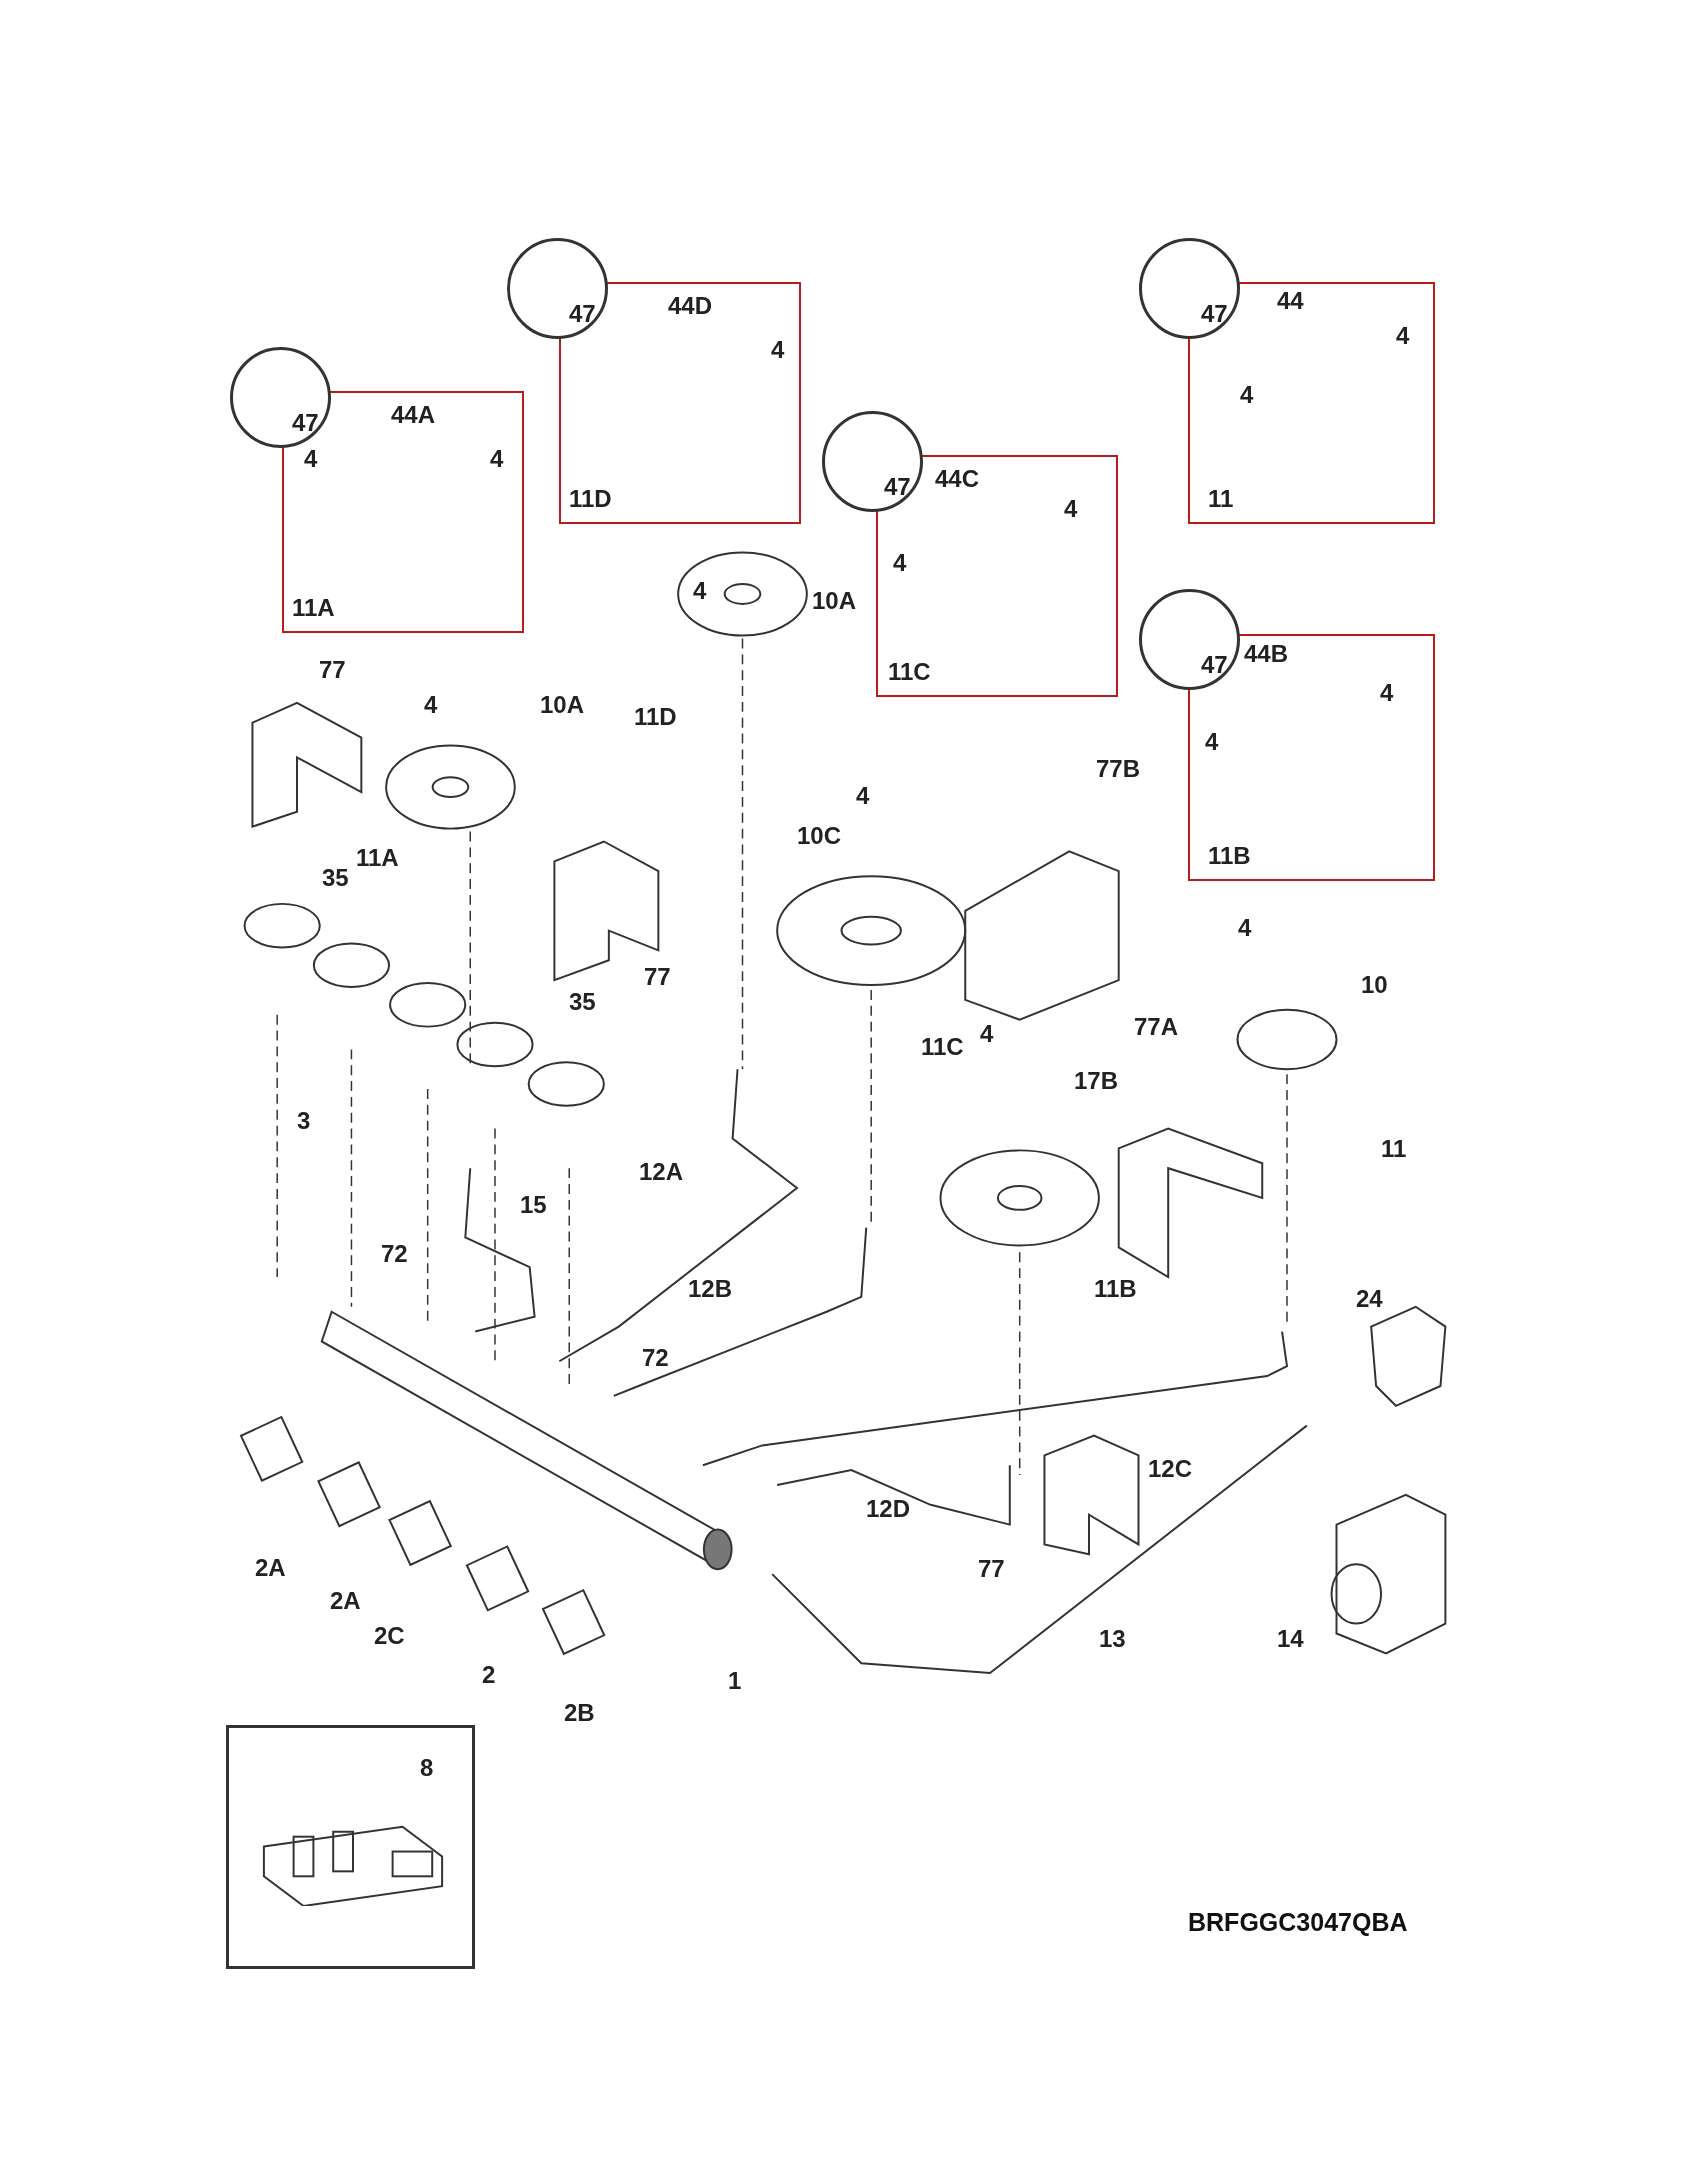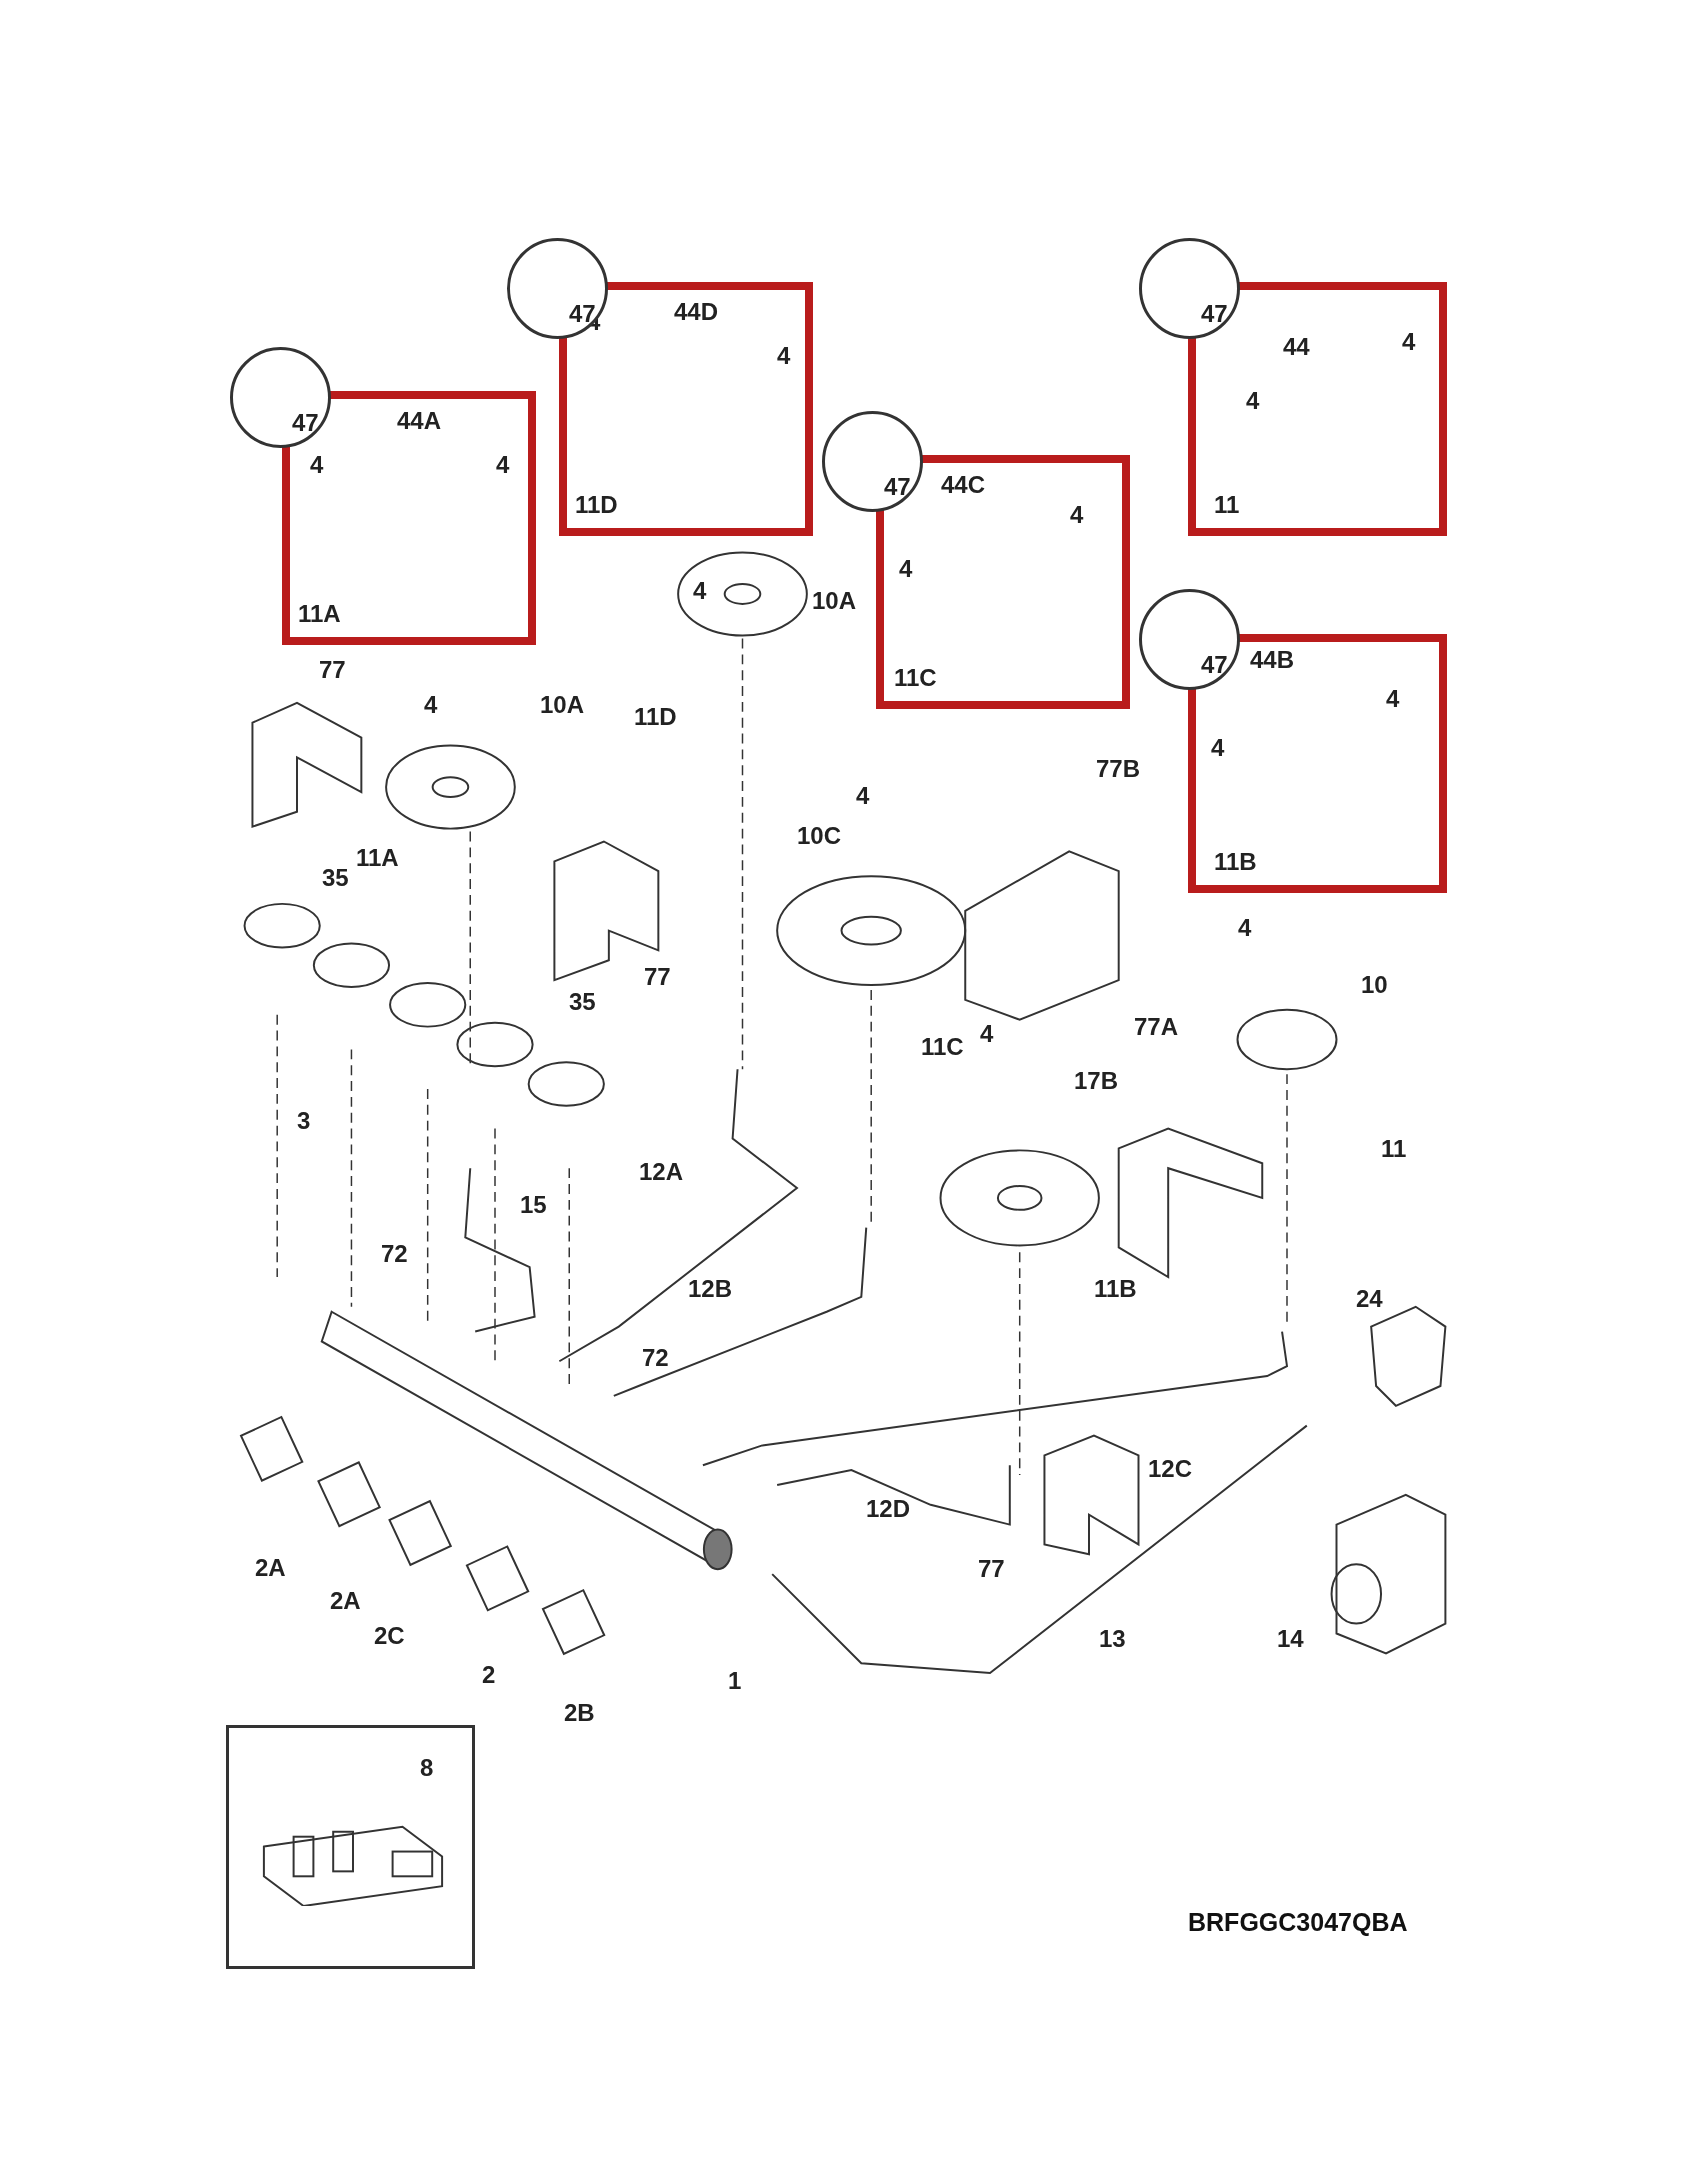--- a/index.html
+++ b/index.html
@@ -1,18 +1,18 @@
 <!DOCTYPE html>
 <html><head>
 <meta charset="utf-8">
 <style>
   html,body{margin:0;padding:0;background:#fff;}
   body{width:1683px;height:2178px;position:relative;overflow:hidden;font-family:"Liberation Sans",sans-serif;}
   .lbl{position:absolute;font-weight:bold;font-size:24px;color:#222;line-height:1;white-space:nowrap;}
-  .inset{position:absolute;border:8px solid #b91c1c;background:#fff;}
+  .inset{position:absolute;border:2px solid #b91c1c;background:#fff;}
   .bubble{position:absolute;width:95px;height:95px;border:3px solid #333;border-radius:50%;background:#fff;}
   .bubble .lbl{position:absolute;margin-top:17px;}
   .box8{position:absolute;border:3px solid #333;background:#fff;}
   svg.art{position:absolute;left:0;top:0;}
   .model{position:absolute;font-weight:bold;font-size:25px;color:#111;}
 </style>
 </head>
 <body>
 
 <svg class="art" width="1683" height="2178" viewBox="0 0 1700 2200">
@@ -101,21 +101,21 @@
   <span class="lbl" style="left:57px;top:10px;">44C</span>
   <span class="lbl" style="left:15px;top:94px;">4</span>
   <span class="lbl" style="left:186px;top:40px;">4</span>
   <span class="lbl" style="left:10px;top:203px;">11C</span>
 </div>
 <div class="bubble" style="left:822px;top:411px;">
   <span class="lbl" style="left:59px;top:44px;">47</span>
 </div>
 
 <div class="inset" style="left:1188px;top:282px;width:243px;height:238px;">
-  <span class="lbl" style="left:87px;top:5px;margin-top:40px;">44</span>
+  <span class="lbl" style="left:87px;top:5px;">44</span>
   <span class="lbl" style="left:50px;top:99px;">4</span>
   <span class="lbl" style="left:206px;top:40px;">4</span>
   <span class="lbl" style="left:18px;top:203px;">11</span>
 </div>
 <div class="bubble" style="left:1139px;top:238px;">
   <span class="lbl" style="left:59px;top:44px;">47</span>
 </div>
 
 <div class="inset" style="left:1188px;top:634px;width:243px;height:243px;">
   <span class="lbl" style="left:54px;top:6px;">44B</span>

